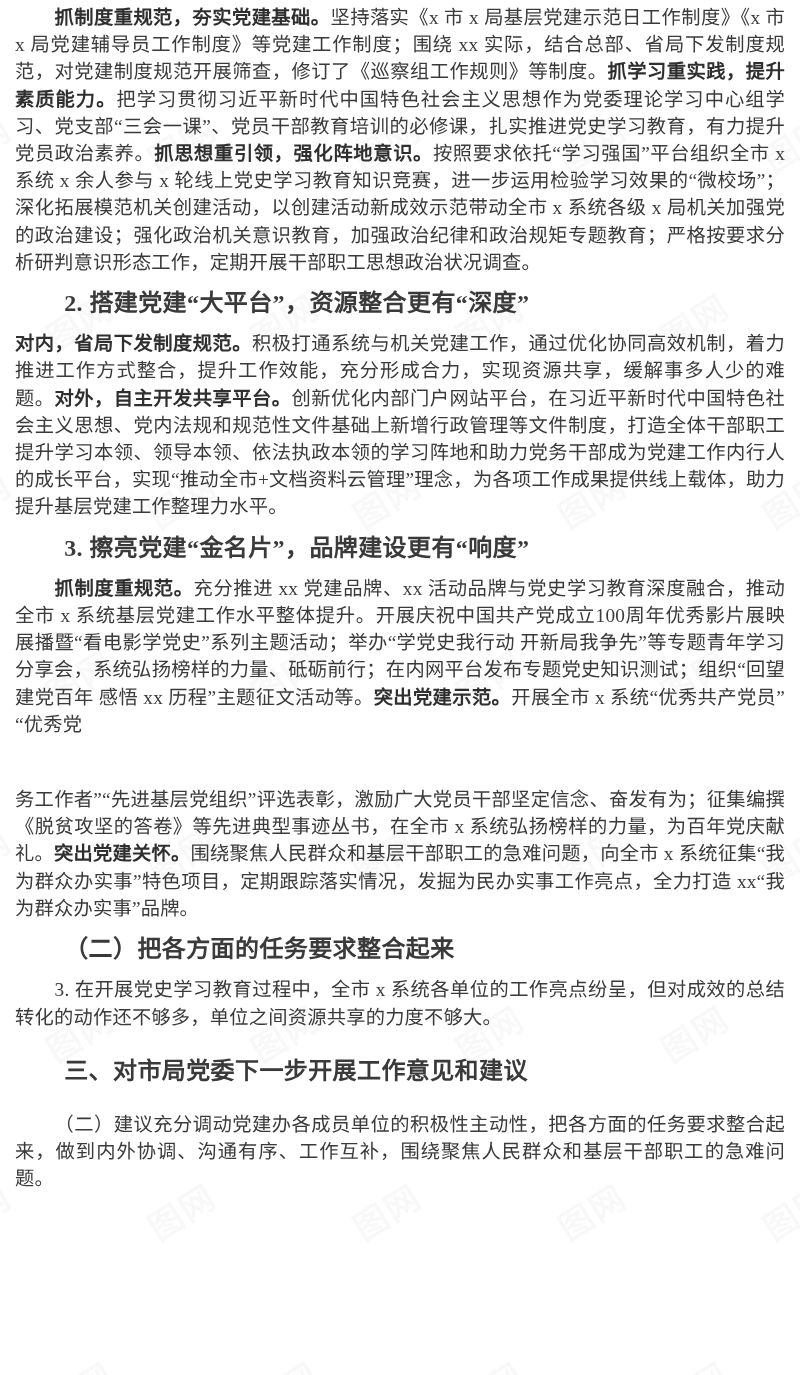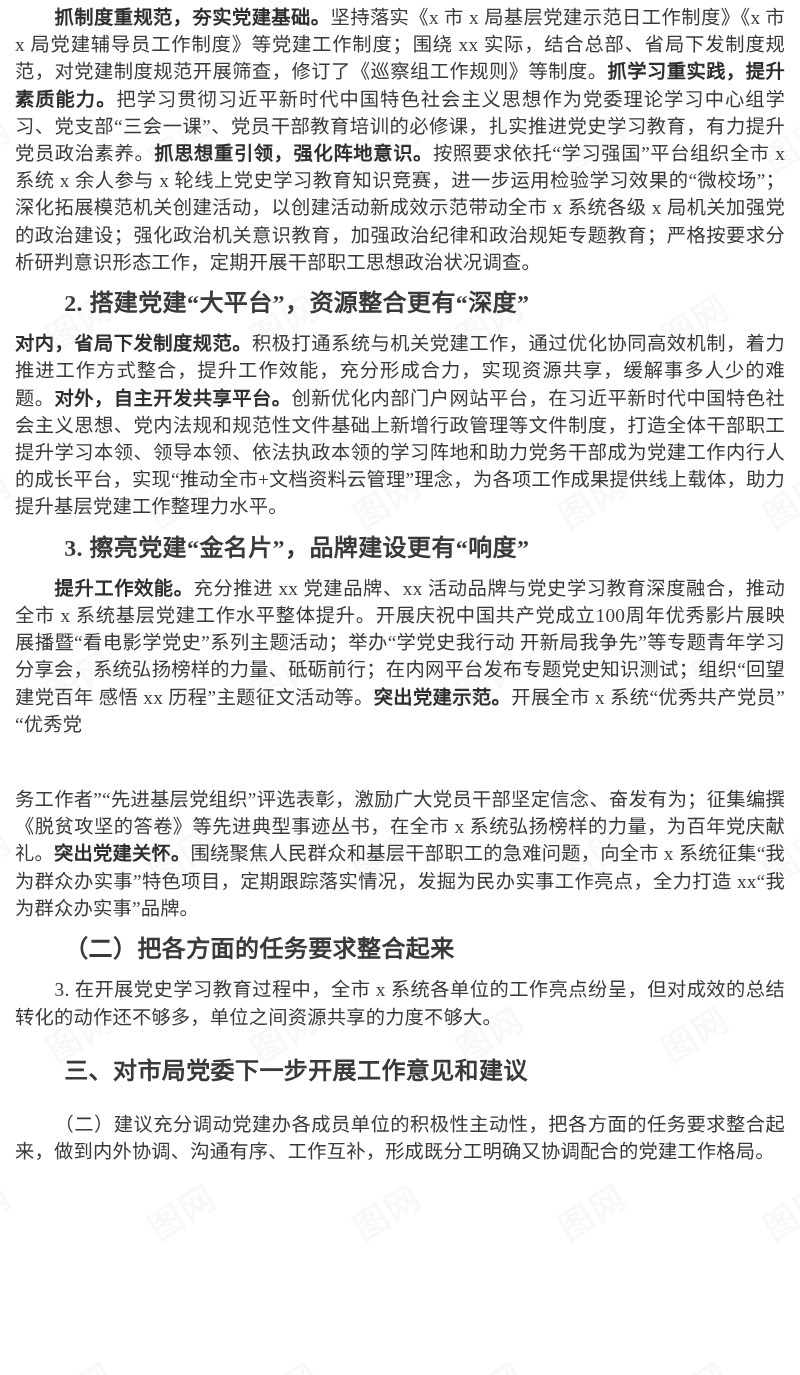--- a/index.html
+++ b/index.html
@@ -127,21 +127,21 @@
   <div class="gap-sm"></div>
 
   <p class="para"><b>对内，省局下发制度规范。</b><span>积极打通系统与机关党建工作，通过优化协同高效机制，着力推进工作方式整合，提升工作效能，充分形成合力，实现资源共享，缓解事多人少的难题。</span><b>对外，自主开发共享平台。</b><span>创新优化内部门户网站平台，在习近平新时代中国特色社会主义思想、党内法规和规范性文件基础上新增行政管理等文件制度，打造全体干部职工提升学习本领、领导本领、依法执政本领的学习阵地和助力党务干部成为党建工作内行人的成长平台，实现“推动全市+文档资料云管理”理念，为各项工作成果提供线上载体，助力提升基层党建工作整理力水平。</span></p>
 
   <div class="gap-md"></div>
 
   <h3 class="heading">3. 擦亮党建“金名片”，品牌建设更有“响度”</h3>
 
   <div class="gap-sm"></div>
 
-  <p class="para indent"><b>提升工作效能。</b><span>充分推进 xx 党建品牌、xx 活动品牌与党史学习教育深度融合，推动全市 x 系统基层党建工作水平整体提升。开展庆祝中国共产党成立100周年优秀影片展映展播暨“看电影学党史”系列主题活动；举办“学党史我行动 开新局我争先”等专题青年学习分享会，系统弘扬榜样的力量、砥砺前行；在内网平台发布专题党史知识测试；组织“回望建党百年 感悟 xx 历程”主题征文活动等。</span><b>突出党建示范。</b><span>开展全市 x 系统“优秀共产党员”“优秀党</span></p>
+  <p class="para indent"><b>抓制度重规范。</b><span>充分推进 xx 党建品牌、xx 活动品牌与党史学习教育深度融合，推动全市 x 系统基层党建工作水平整体提升。开展庆祝中国共产党成立100周年优秀影片展映展播暨“看电影学党史”系列主题活动；举办“学党史我行动 开新局我争先”等专题青年学习分享会，系统弘扬榜样的力量、砥砺前行；在内网平台发布专题党史知识测试；组织“回望建党百年 感悟 xx 历程”主题征文活动等。</span><b>突出党建示范。</b><span>开展全市 x 系统“优秀共产党员”“优秀党</span></p>
 
   <div class="pagebreak"></div>
 
   <p class="para"><span>务工作者”“先进基层党组织”评选表彰，激励广大党员干部坚定信念、奋发有为；征集编撰《脱贫攻坚的答卷》等先进典型事迹丛书，在全市 x 系统弘扬榜样的力量，为百年党庆献礼。</span><b>突出党建关怀。</b><span>围绕聚焦人民群众和基层干部职工的急难问题，向全市 x 系统征集“我为群众办实事”特色项目，定期跟踪落实情况，发掘为民办实事工作亮点，全力打造 xx“我为群众办实事”品牌。</span></p>
 
   <div class="gap-md"></div>
 
   <h3 class="heading">（二）把各方面的任务要求整合起来</h3>
 
   <div class="gap-sm"></div>
@@ -153,15 +153,15 @@
 
   <div class="gap-md"></div>
 
   <h3 class="heading">三、对市局党委下一步开展工作意见和建议</h3>
 
   <div class="gap-sm"></div>
 
 
   <div class="gap-sm"></div>
 
-  <p class="para indent">（二）建议充分调动党建办各成员单位的积极性主动性，把各方面的任务要求整合起来，做到内外协调、沟通有序、工作互补，形成既分工明确又协调配合的党建工作格局。</p>
+  <p class="para indent">（二）建议充分调动党建办各成员单位的积极性主动性，把各方面的任务要求整合起来，做到内外协调、沟通有序、工作互补，围绕聚焦人民群众和基层干部职工的急难问题。</p>
 
 </div>
 
 </body></html>

